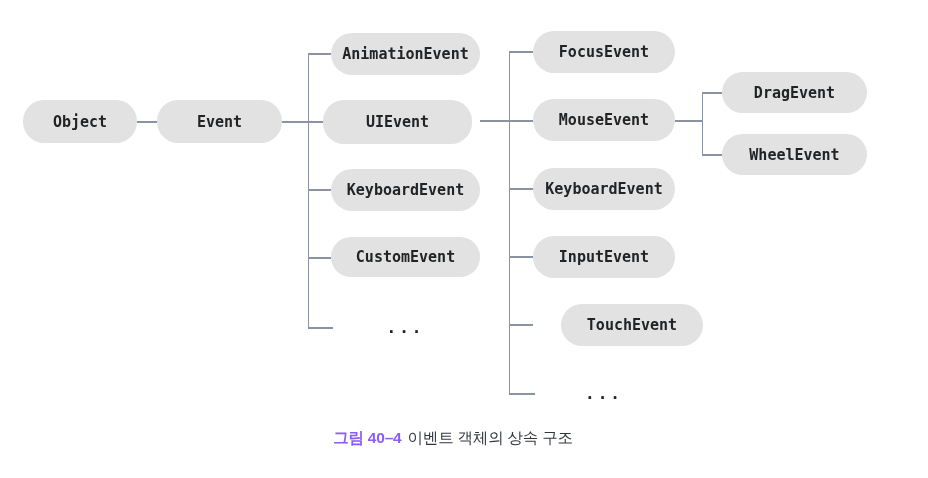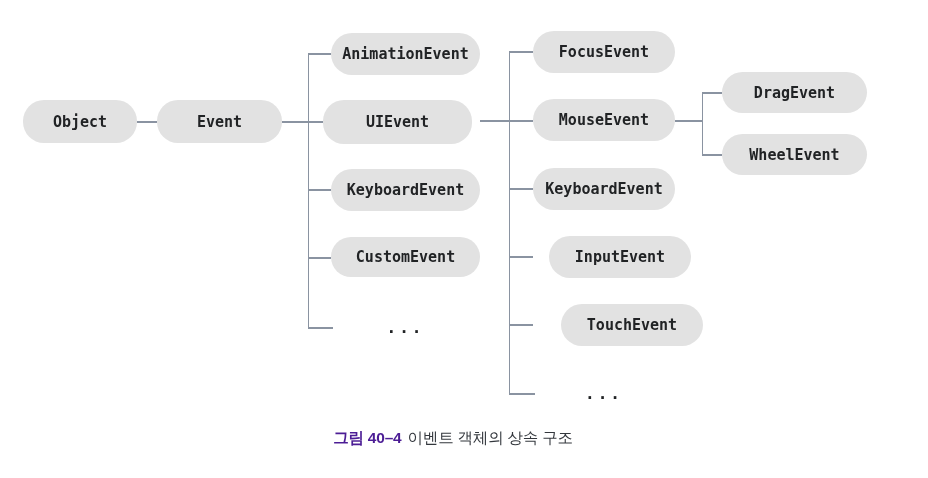--- a/index.html
+++ b/index.html
@@ -39,21 +39,21 @@
 
   #n-animation{left:331px; top:33px;  width:149px; height:42px;}
   #n-ui       {left:323px; top:100px; width:149px; height:44px;}
   #n-clipboard{left:331px; top:169px; width:149px; height:42px;}
   #n-custom   {left:331px; top:237px; width:149px; height:40px;}
   #n-ellipsis-a{left:331px;top:316px; width:149px; height:22px;}
 
   #n-focus    {left:533px; top:31px;  width:142px; height:42px;}
   #n-mouse    {left:533px; top:99px;  width:142px; height:42px;}
   #n-keyboard {left:533px; top:168px; width:142px; height:42px;}
-  #n-input    {left:533px; top:236px; width:142px; height:42px;margin-left:16px;}
+  #n-input    {left:533px; top:236px; width:142px; height:42px;}
   #n-touch    {left:561px; top:304px; width:142px; height:42px;}
   #n-ellipsis-b{left:533px;top:382px; width:142px; height:22px;}
 
   #n-drag     {left:722px; top:72px;  width:145px; height:41px;}
   #n-wheel    {left:722px; top:134px; width:145px; height:41px;}
 
   
   #l-object-event   {left:137px; top:121px; width:20px;}
   #l-event-trunka   {left:282px; top:121px; width:49px;}
   #t-trunk-a        {left:307.5px; top:53px; height:275px;}
@@ -79,21 +79,21 @@
   .caption{
     position:absolute;
     left:0; width:906px; top:428px;
     text-align:center;
     font-family:"Liberation Sans","DejaVu Sans",sans-serif;
     font-size:15.5px;
     color:#33373d;
     letter-spacing:-0.2px;
   }
   .caption .fig-label{
-    color:#4c1d95;
+    color:#8b5cf6;
     font-weight:bold;
     margin-right:6px;
   }
 </style>
 </head>
 <body>
 
 <div class="stage">
 
   <div class="hline" id="l-object-event"></div>

